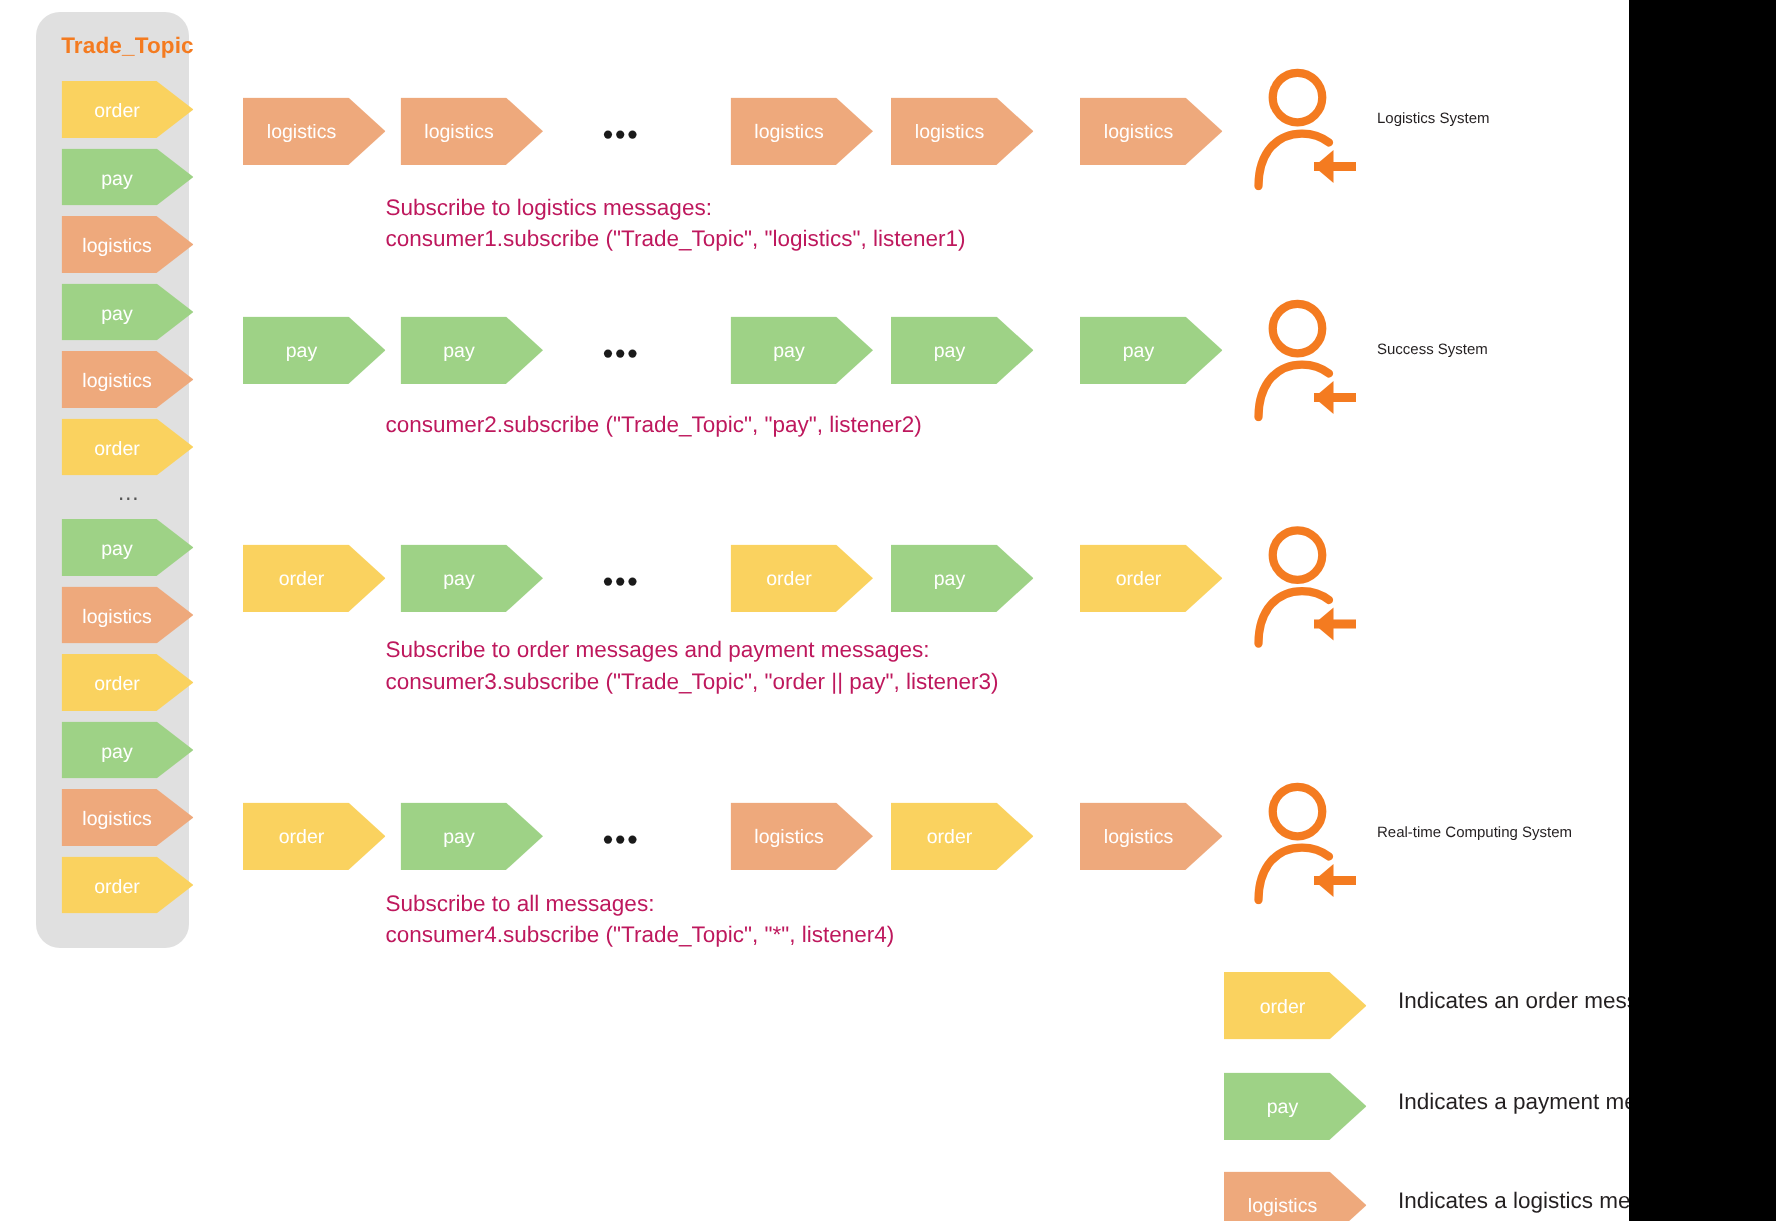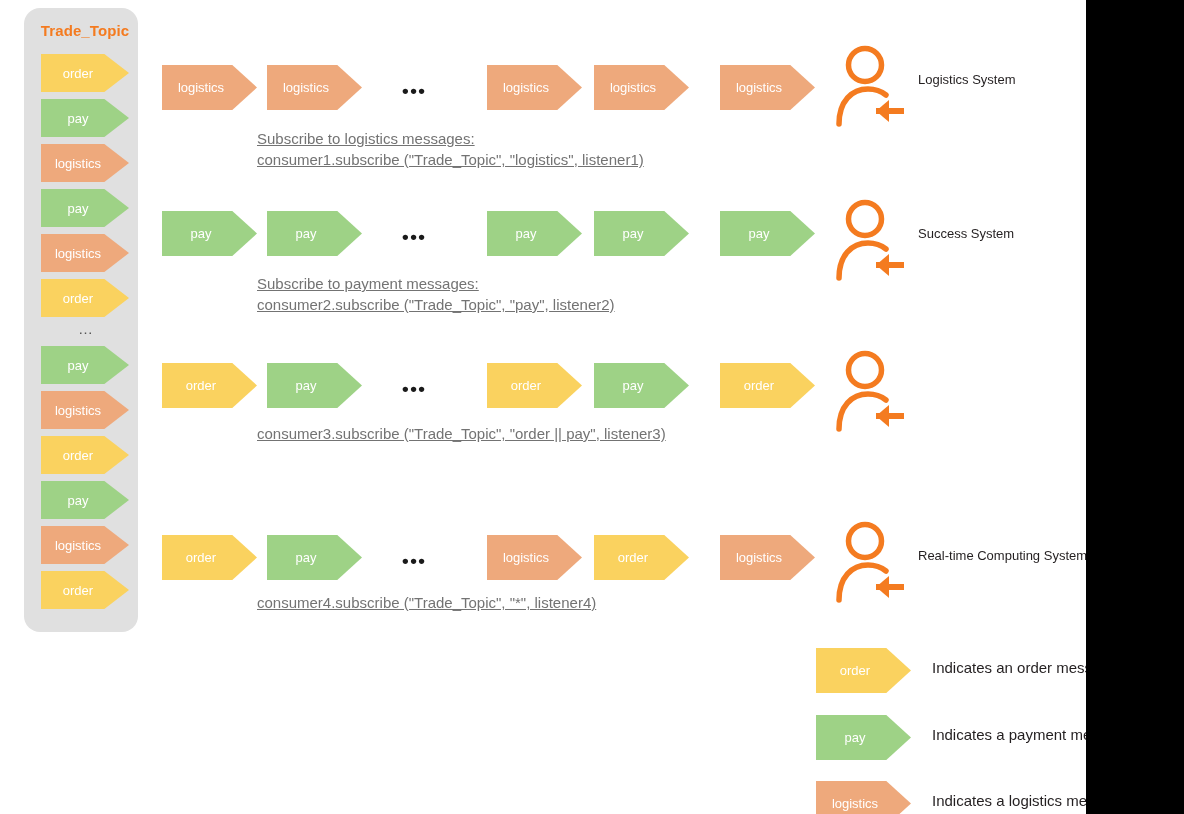--- a/index.html
+++ b/index.html
@@ -23,21 +23,21 @@
     width: 1184px;
     height: 814px;
     background: #ffffff;
   }
 
   
   #topic-panel {
     position: absolute;
     left: 24px;
     top: 8px;
-    width: 114px;
+    width: 102px;
     height: 624px;
     background: #e0e0e0;
     border-radius: 16px;
   }
   #topic-title {
     position: absolute;
     left: 0; top: 14px;
     width: 122px;
     text-align: center;
     font-size: 15px;
@@ -121,40 +121,39 @@
     letter-spacing: 1.5px;
     line-height: 12px;
   }
 
   
   .caption {
     position: absolute;
     left: 257px;
     font-size: 15px;
     line-height: 21px;
-    color: #737373;
+    color: #be185d;
     white-space: nowrap;
-    text-decoration: underline;
   }
 
   
   .consumer {
     position: absolute;
   }
   .consumer .person-icon {
     position: absolute;
     left: 0;
     top: 0;
     width: 72px;
     height: 82px;
   }
   .consumer .consumer-label {
     position: absolute;
     left: 82px;
-    font-size: 13px;
+    font-size: 10px;
     line-height: 21px;
     color: #231f20;
     white-space: nowrap;
   }
 
   
   #legend {
     position: absolute;
     left: 816px;
     top: 648px;
@@ -360,27 +359,28 @@
         <div class="row-ellipsis" style="left: 240px; top: 20px;">•••</div>
       </div>
     </div>
 
   <div id="captions-container">
       <div class="caption" style="top: 128px;">
         <div>Subscribe to logistics messages:</div>
         <div>consumer1.subscribe ("Trade_Topic", "logistics", listener1)</div>
       </div>
       <div class="caption" style="top: 273px;">
-        <div>Subscribe to payment messages:</div>
         <div>consumer2.subscribe ("Trade_Topic", "pay", listener2)</div>
       </div>
       <div class="caption" style="top: 423px;">
+        <div>Subscribe to order messages and payment messages:</div>
         <div>consumer3.subscribe ("Trade_Topic", "order || pay", listener3)</div>
       </div>
       <div class="caption" style="top: 592px;">
+        <div>Subscribe to all messages:</div>
         <div>consumer4.subscribe ("Trade_Topic", "*", listener4)</div>
       </div>
     </div>
 
   <div id="consumers-container">
       <div class="consumer" style="left: 836px; top: 45px; width: 250px; height: 82px;">
         <div class="person-icon"><svg width="72" height="82" viewBox="0 0 72 82" xmlns="http://www.w3.org/2000/svg">
             <circle cx="29" cy="20" r="16.5" fill="none" stroke="#f47b20" stroke-width="5.5"></circle>
             <path d="M3 79 C3 56 16 44 32 44 C39 44 45 46 50 50" fill="none" stroke="#f47b20" stroke-width="5.5" stroke-linecap="round"></path>
             <path d="M68 66 L40 66" fill="none" stroke="#f47b20" stroke-width="6" stroke-linecap="butt"></path>

